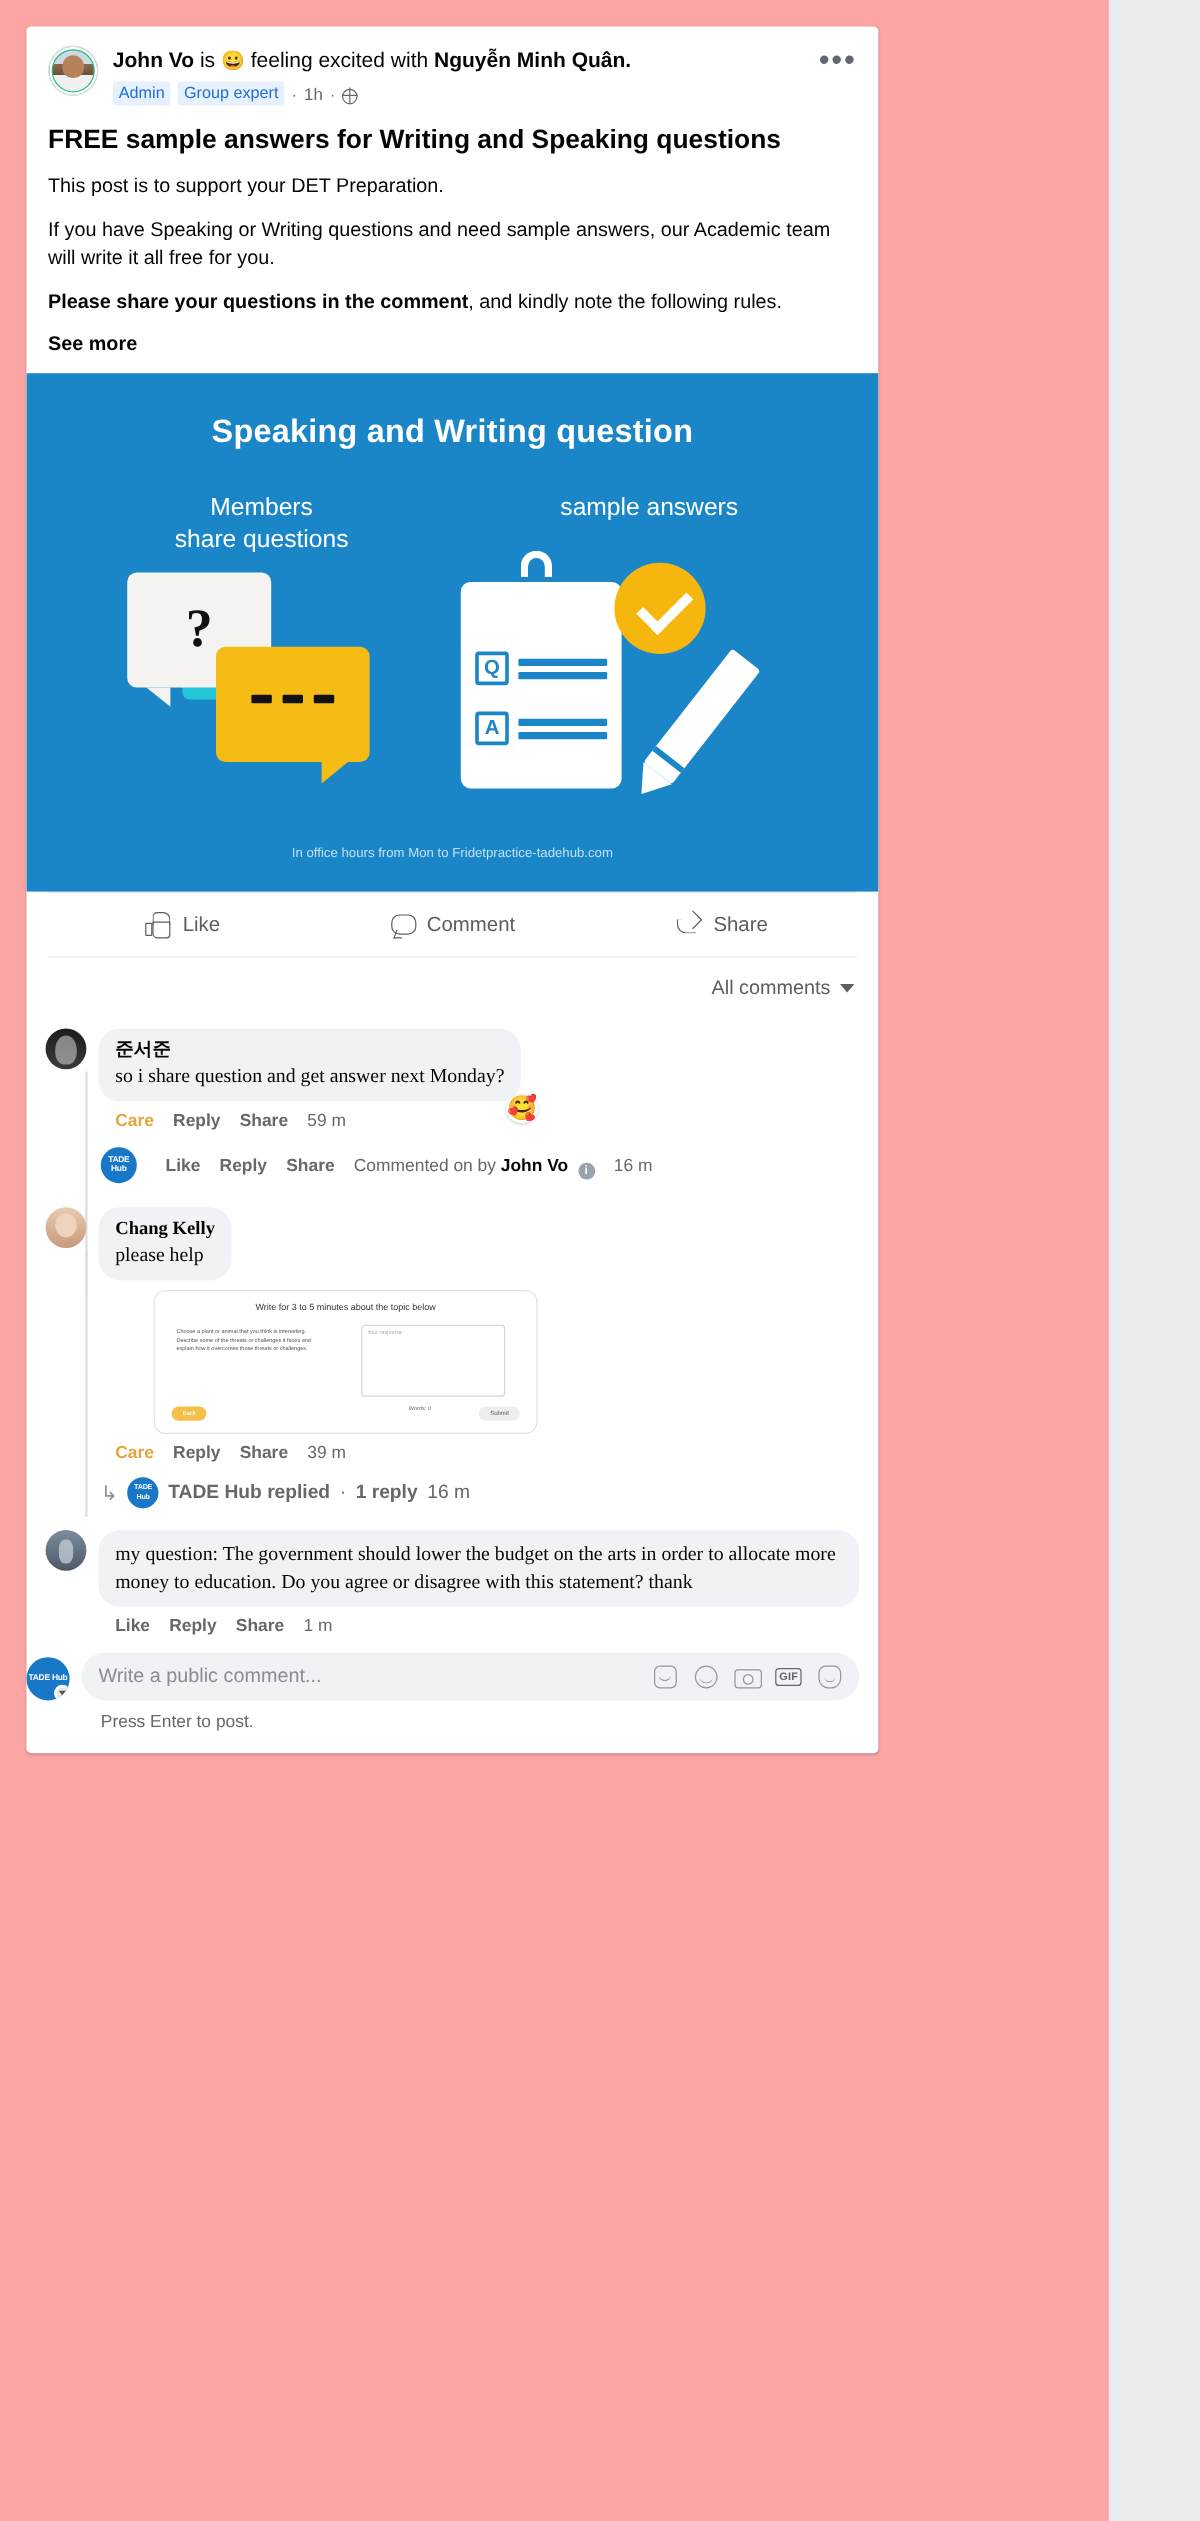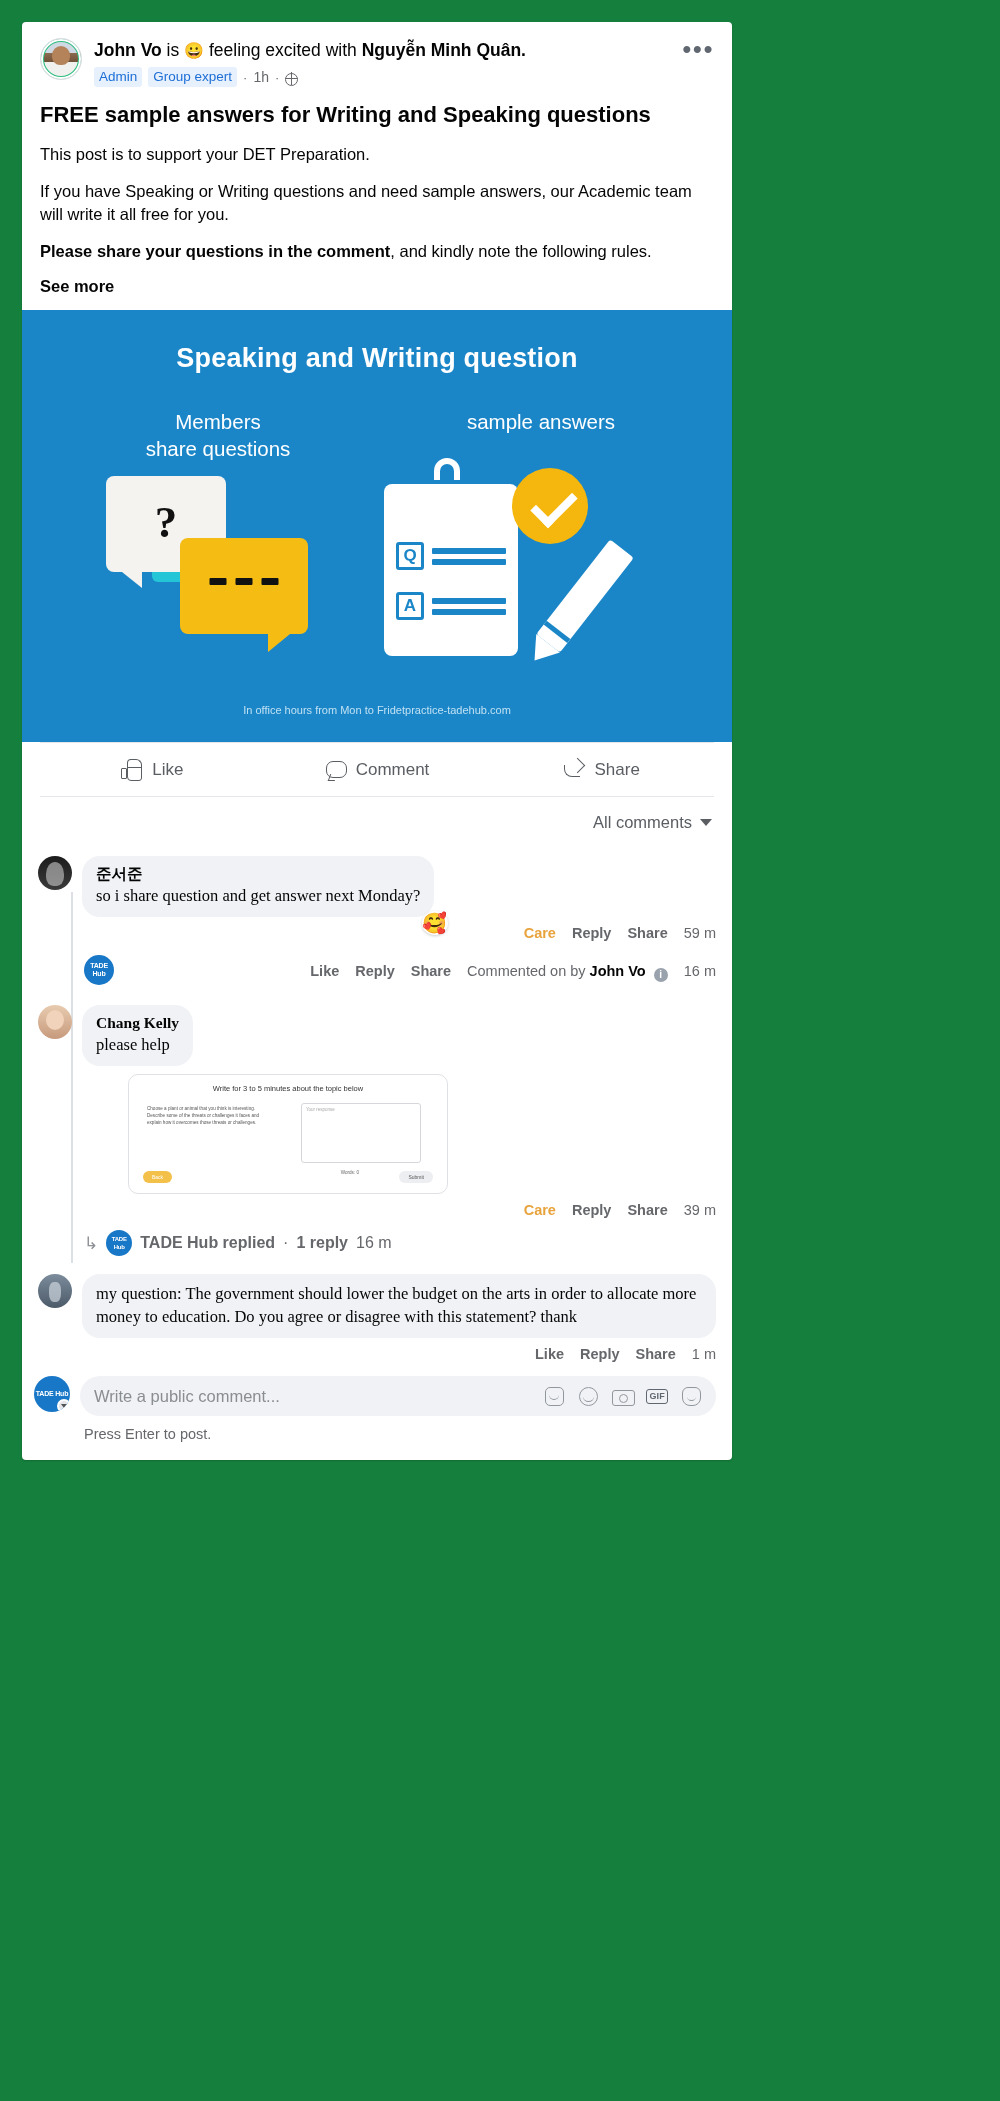--- a/index.html
+++ b/index.html
@@ -3,23 +3,23 @@
 <meta charset="utf-8">
 <style>
   * { box-sizing: border-box; margin: 0; padding: 0; }
   html, body {
     width: 1000px;
     background: #e9ebee;
     font-family: "Liberation Sans", sans-serif;
     -webkit-font-smoothing: antialiased;
   }
   .page {
-    width: 1000px;
+    width: 924px;
     min-height: 2101px;
-    background: #15803d;
+    background: #fca5a5;
     position: relative;
   }
   .post-card {
     position: absolute;
     left: 22px;
     top: 22px;
     width: 710px;
     background: #ffffff;
     border-radius: 4px;
     box-shadow: 0 1px 2px rgba(0,0,0,.18);
@@ -181,21 +181,21 @@
   .bubble {
     display: inline-block; background: #f0f2f5; border-radius: 18px;
     padding: 8px 14px 10px 14px; max-width: 100%; font-family: Liberation Serif, serif;
   }
   .c-name { font-size: 15.5px; font-weight: 700; color:#050505; line-height:20px; }
   .c-name .adm {
     background:#e7f0fd; color:#1d6fd6; font-weight:400; font-size:14px;
     border-radius:3px; padding:0 5px; margin-left:6px;
   }
   .c-text { font-size: 16.5px; color:#050505; line-height:23px; }
-  .c-acts { display:flex; align-items:center; gap:16px; padding: 8px 0 0 14px; font-size:14.5px; color:#65676b;justify-content:flex-end; }
+  .c-acts { display:flex; align-items:center; gap:16px; padding: 8px 0 0 14px; font-size:14.5px; color:#65676b; }
   .c-acts .b { font-weight:700; color:#65676b; cursor:pointer; }
   .c-acts .care { font-weight:700; color:#e8a33d; cursor:pointer; }
   .c-acts .plain { color:#65676b; }
   .c-acts .bold-name { font-weight:700; color:#050505; }
   .info-i {
     display:inline-flex; align-items:center; justify-content:center;
     width:14px;height:14px;border-radius:50%;background:#9aa3ad;color:#fff;
     font-size:10px;font-weight:700;margin-left:4px; position:relative; top:2px;
   }
   .reaction {
@@ -220,21 +220,21 @@
   .at-btn-g { position:absolute; right:14px; bottom:10px; background:#eceef1; color:#555; font-size:5px; border-radius:7px; padding:3px 9px; }
 
   .replied-row {
     display:flex; align-items:center; gap:8px; margin: 12px 0 0 46px;
     font-size:16px; color:#65676b;
   }
   .replied-row .arrow { color:#8d9196; font-size:17px; }
   .replied-row .bold { font-weight:700; color:#65676b; }
 
   
-  .composer { display:flex; align-items:flex-start; padding: 14px 16px 0 12px; }
+  .composer { display:flex; align-items:flex-end; padding: 14px 16px 0 0; }
   .comp-av { width: 36px; height:36px; border-radius:50%; flex:0 0 36px; position:relative; }
   .comp-av .chev-badge{
     position:absolute; right:-1px; bottom:-1px; width:14px;height:14px;border-radius:50%;
     background:#e4e6eb; border:2px solid #fff; display:flex;align-items:center;justify-content:center;
   }
   .comp-av .chev-badge::after{content:"";width:0;height:0;border-left:3px solid transparent;border-right:3px solid transparent;border-top:4px solid #555;}
   .comp-box {
     flex:1; margin-left:10px; background:#f0f2f5; border-radius:20px;
     height:40px; display:flex; align-items:center; padding: 0 14px;
   }

